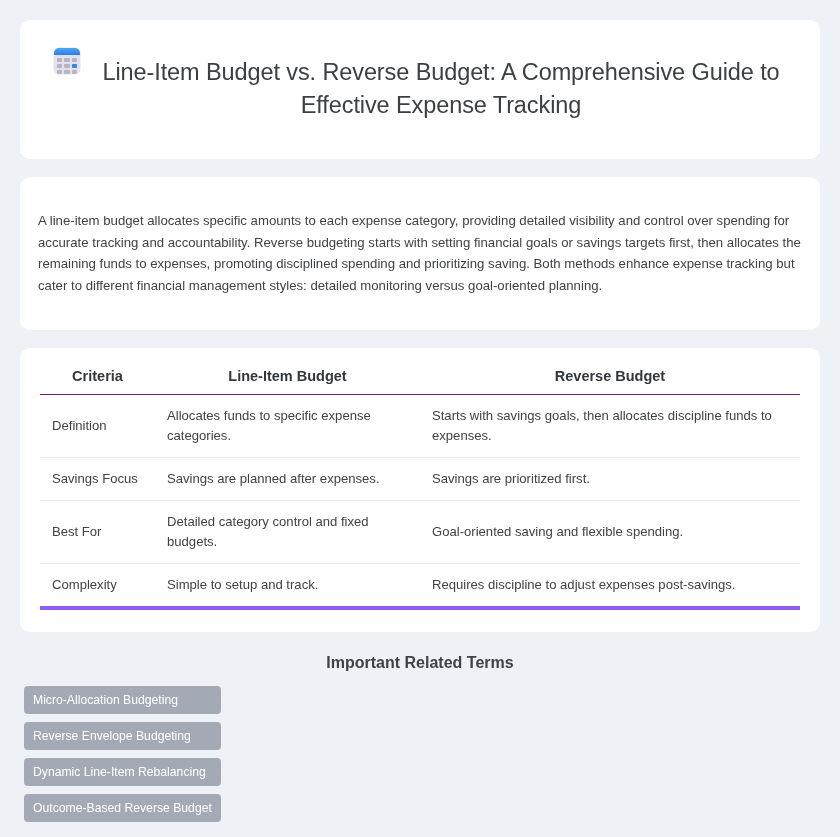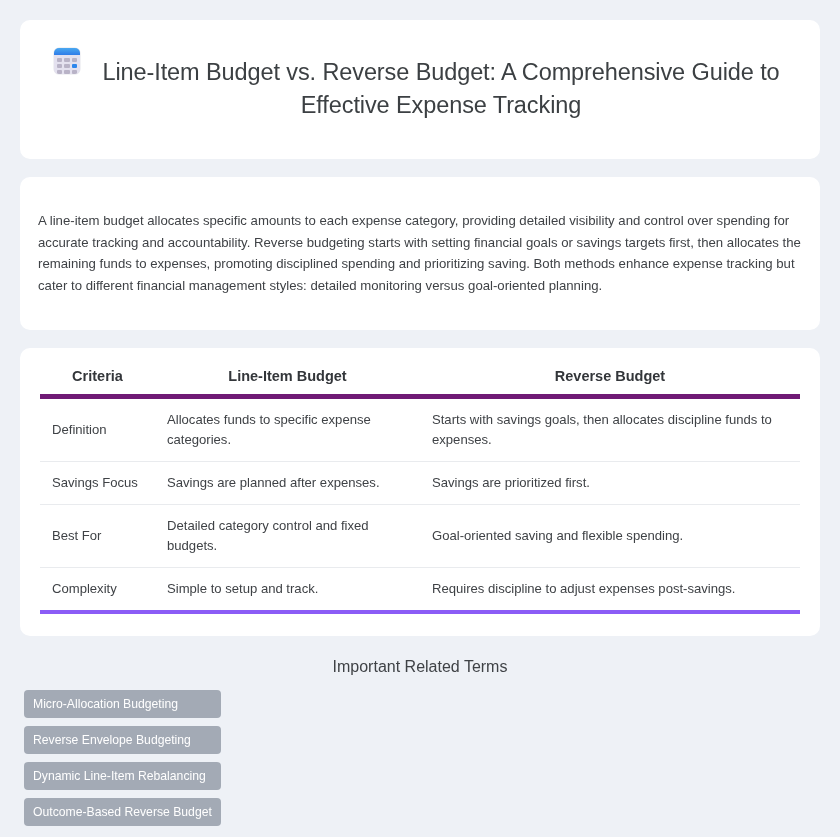--- a/index.html
+++ b/index.html
@@ -77,21 +77,21 @@
     width: 100%;
     border-collapse: collapse;
     table-layout: fixed;
   }
   table.cmp th {
     font-size: 14.5px;
     font-weight: bold;
     color: #33363a;
     text-align: center;
     padding: 0 12px 10px 12px;
-    border-bottom: 5px solid #701a75;
+    border-bottom: 1px solid #701a75;
     vertical-align: bottom;
   }
   table.cmp td {
     font-size: 13.1px;
     line-height: 20px;
     color: #3f4246;
     padding: 11px 12px 11px 12px;
     border-bottom: 1px solid #e9ebee;
     vertical-align: middle;
     text-align: left;
@@ -104,21 +104,21 @@
   .col-b { width: auto; }
 
   
   .terms-section {
     padding: 6px 4px 0 4px;
   }
   .terms-title {
     font-size: 16px;
     color: #3f4246;
     text-align: center;
-    font-weight: 400;
+    font-weight: 700;
     margin-bottom: 14px;
   }
   .terms-list {
     display: flex;
     flex-wrap: wrap;
     gap: 8px 8px;
     align-content: flex-start;
     flex-direction: column;
   }
   .term-chip {

